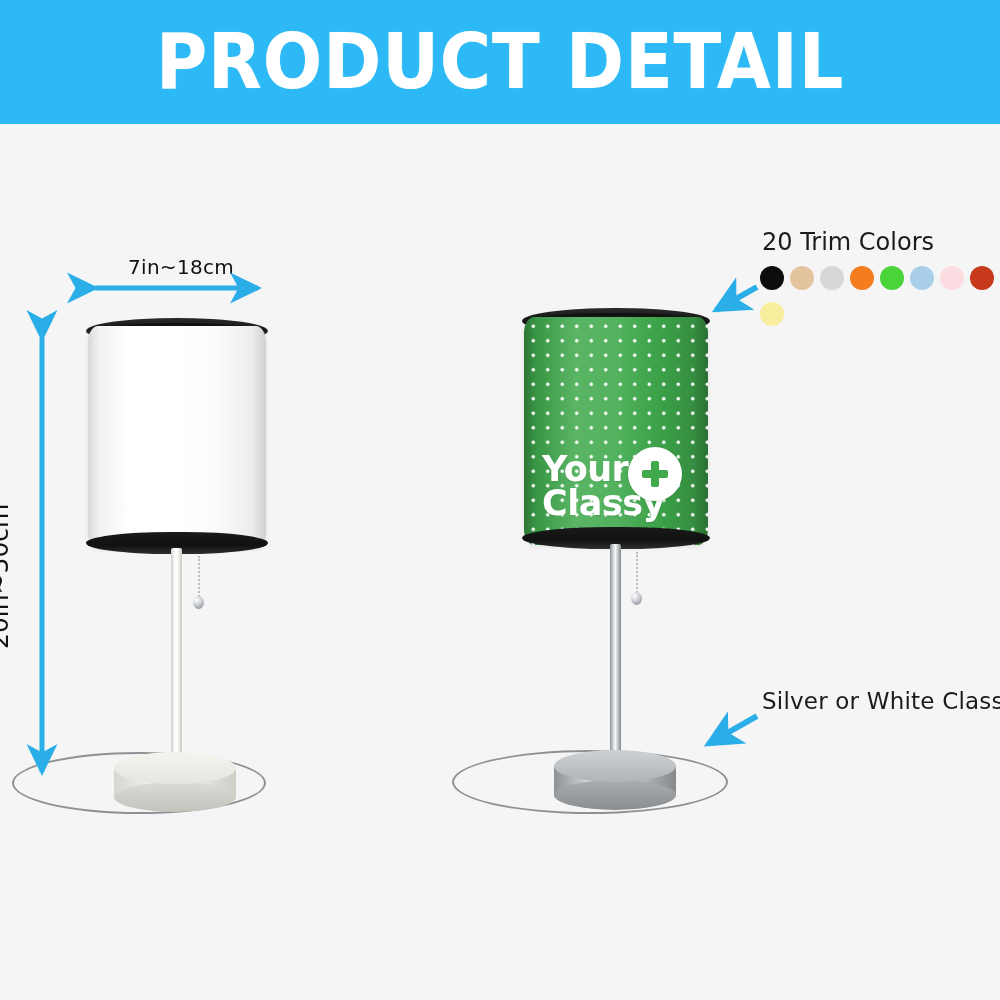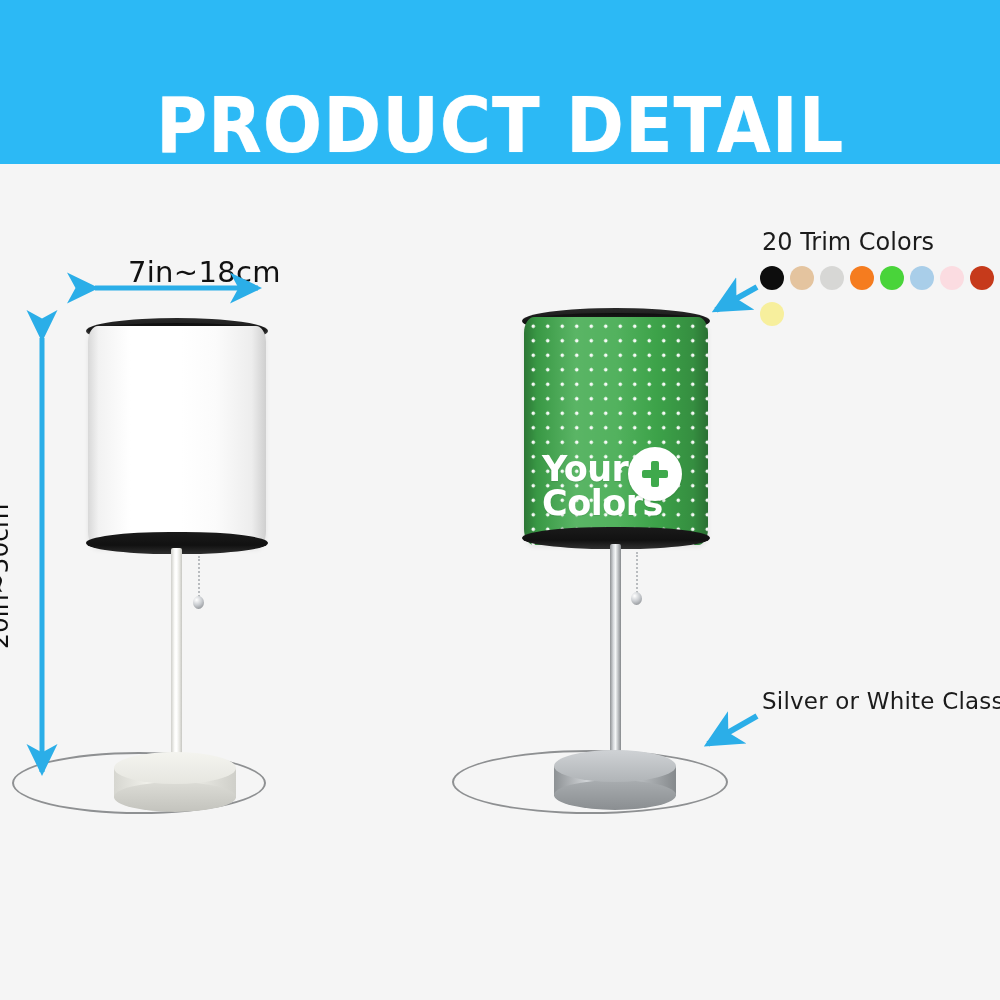--- a/index.html
+++ b/index.html
@@ -20,24 +20,24 @@
     width: 1000px;
     height: 1000px;
     background: #f5f5f5;
   }
 
   
   .header-banner {
     position: absolute;
     left: 0; top: 0;
     width: 1000px;
-    height: 164px;
+    height: 124px;
     background: #2cb9f5;
     display: flex;
-    align-items: flex-end;
+    align-items: center;
     justify-content: center;
   }
   .header-title {
     color: #ffffff;
     font-family: "DejaVu Sans", "Liberation Sans", sans-serif;
     font-size: 76px;
     font-weight: bold;
     letter-spacing: 1px;
     transform: scaleX(0.92);
     line-height: 1;
@@ -50,21 +50,21 @@
     position: absolute;
     color: #1b1b1b;
     font-size: 23px;
     font-weight: normal;
     white-space: nowrap;
     letter-spacing: 0.2px;
   }
   .dim-text {
     position: absolute;
     color: #111111;
-    font-size: 29px;
+    font-size: 20px;
     white-space: nowrap;
     letter-spacing: 0.3px;
   }
 
   
   .lamp {
     position: absolute;
   }
 
   
@@ -374,21 +374,21 @@
   </div>
 
   <div class="lamp">
 
     <div class="shade-green">
       <div class="ring-top"></div>
       <div class="ring-top-inner"></div>
       <div class="body">
         <div class="design-label">
           <span>Your</span><br>
-          <span>Colors</span>
+          <span>Classy</span>
         </div>
         <div class="design-plus"></div>
       </div>
       <div class="ring-bottom"></div>
     </div>
 
     <div class="pole pole-silver"></div>
 
     <div class="chain" style="left:636px; top:552px; height:44px;"></div>
     <div class="chain-bead" style="left:631px; top:592px;"></div>

